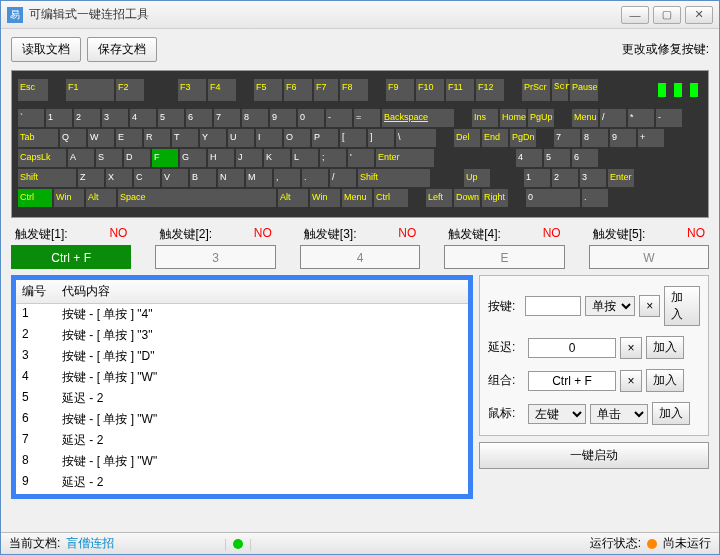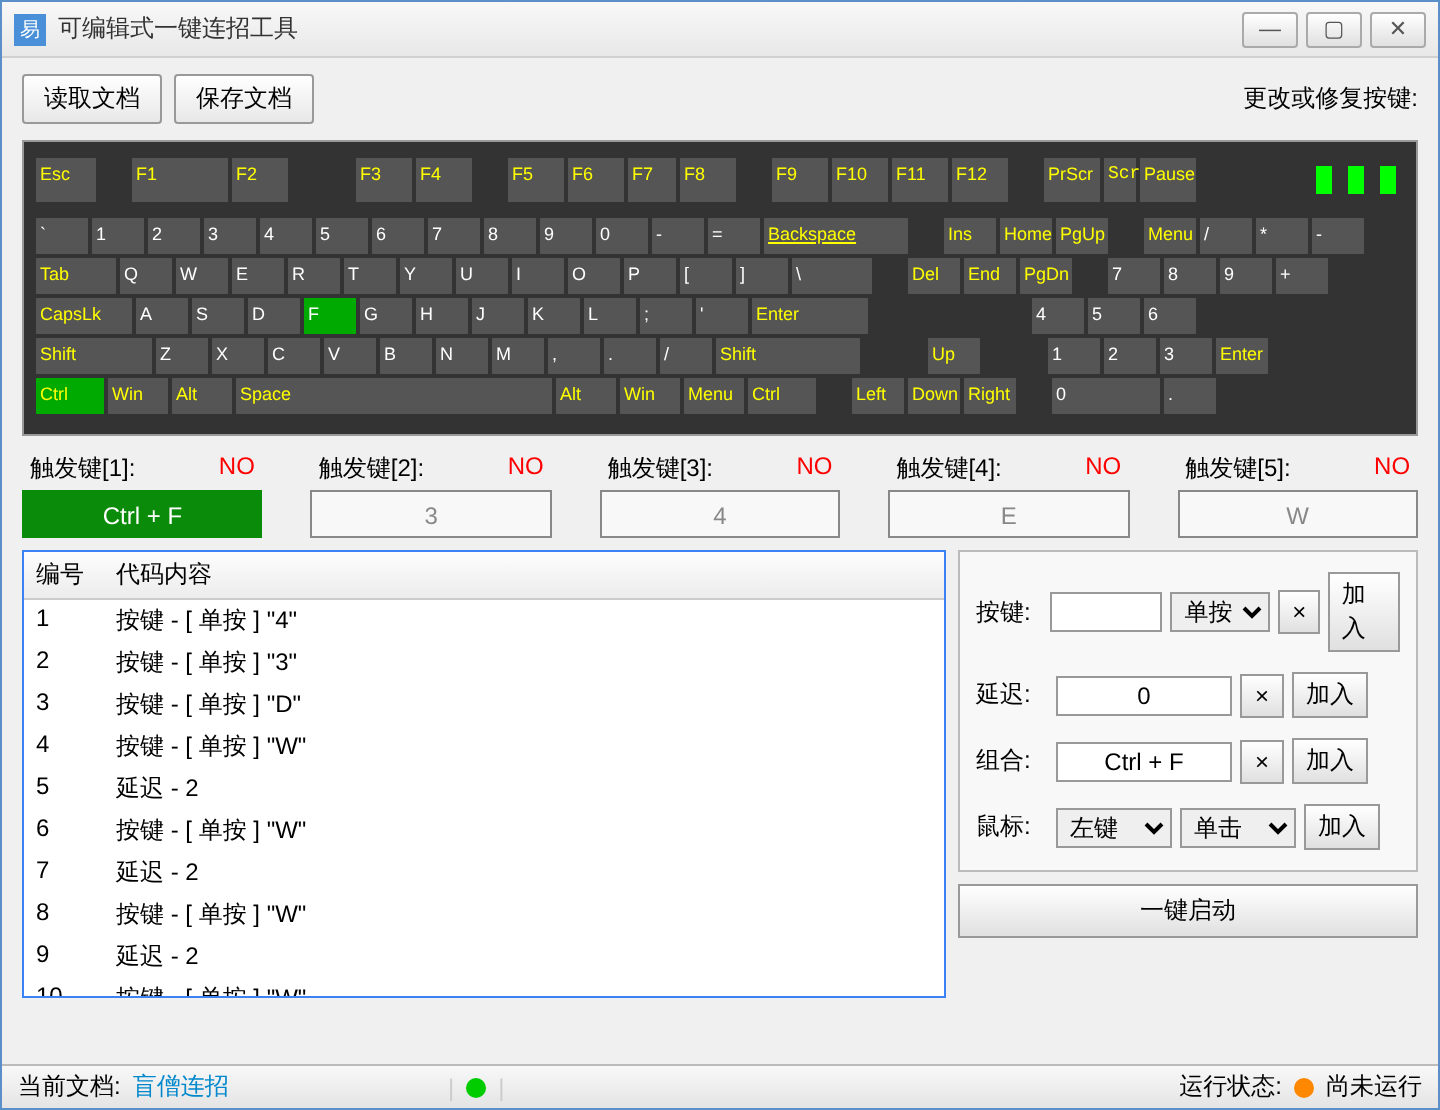--- a/index.html
+++ b/index.html
@@ -21,21 +21,21 @@
 .spacer{background:transparent}
 .lights{display:flex;gap:8px;margin-left:auto;padding:4px}
 .light{width:8px;height:14px;background:#0f0}
 .triggers{display:flex;padding:6px 10px;gap:24px}
 .trig-col{flex:1}
 .trig-hdr{display:flex;justify-content:space-between;padding:2px 4px}
 .trig-no{color:red}
 .trig-box{border:1px solid #888;padding:4px;text-align:center;background:#f8f8f8;color:#888;height:24px;line-height:16px}
 .trig-box.active{background:#0a8c0a;color:#fff;border-color:#0a8c0a}
 .main{display:flex;padding:0 10px;gap:6px;height:224px}
-.left-pane{flex:1;border:1px solid #3b82f6;background:#fff;display:flex;flex-direction:column;overflow:hidden}
+.left-pane{flex:1;border:5px solid #3b82f6;background:#fff;display:flex;flex-direction:column;overflow:hidden}
 .list-hdr{display:flex;background:linear-gradient(#fdfdfd,#ececec);border-bottom:1px solid #ccc;padding:3px 0}
 .col-no{width:40px;padding-left:6px}
 .col-content{flex:1;padding-left:6px}
 .hint{color:#888;padding-right:30px}
 .list-body{flex:1;overflow-y:auto}
 .list-row{display:flex;padding:2px 0;cursor:pointer}
 .right-pane{width:230px}
 .edit-title{padding:4px 0}
 .edit-title .num{color:#00f;text-decoration:underline}
 .edit-grp{border:1px solid #bbb;background:#f8f8f8;padding:10px 8px}

